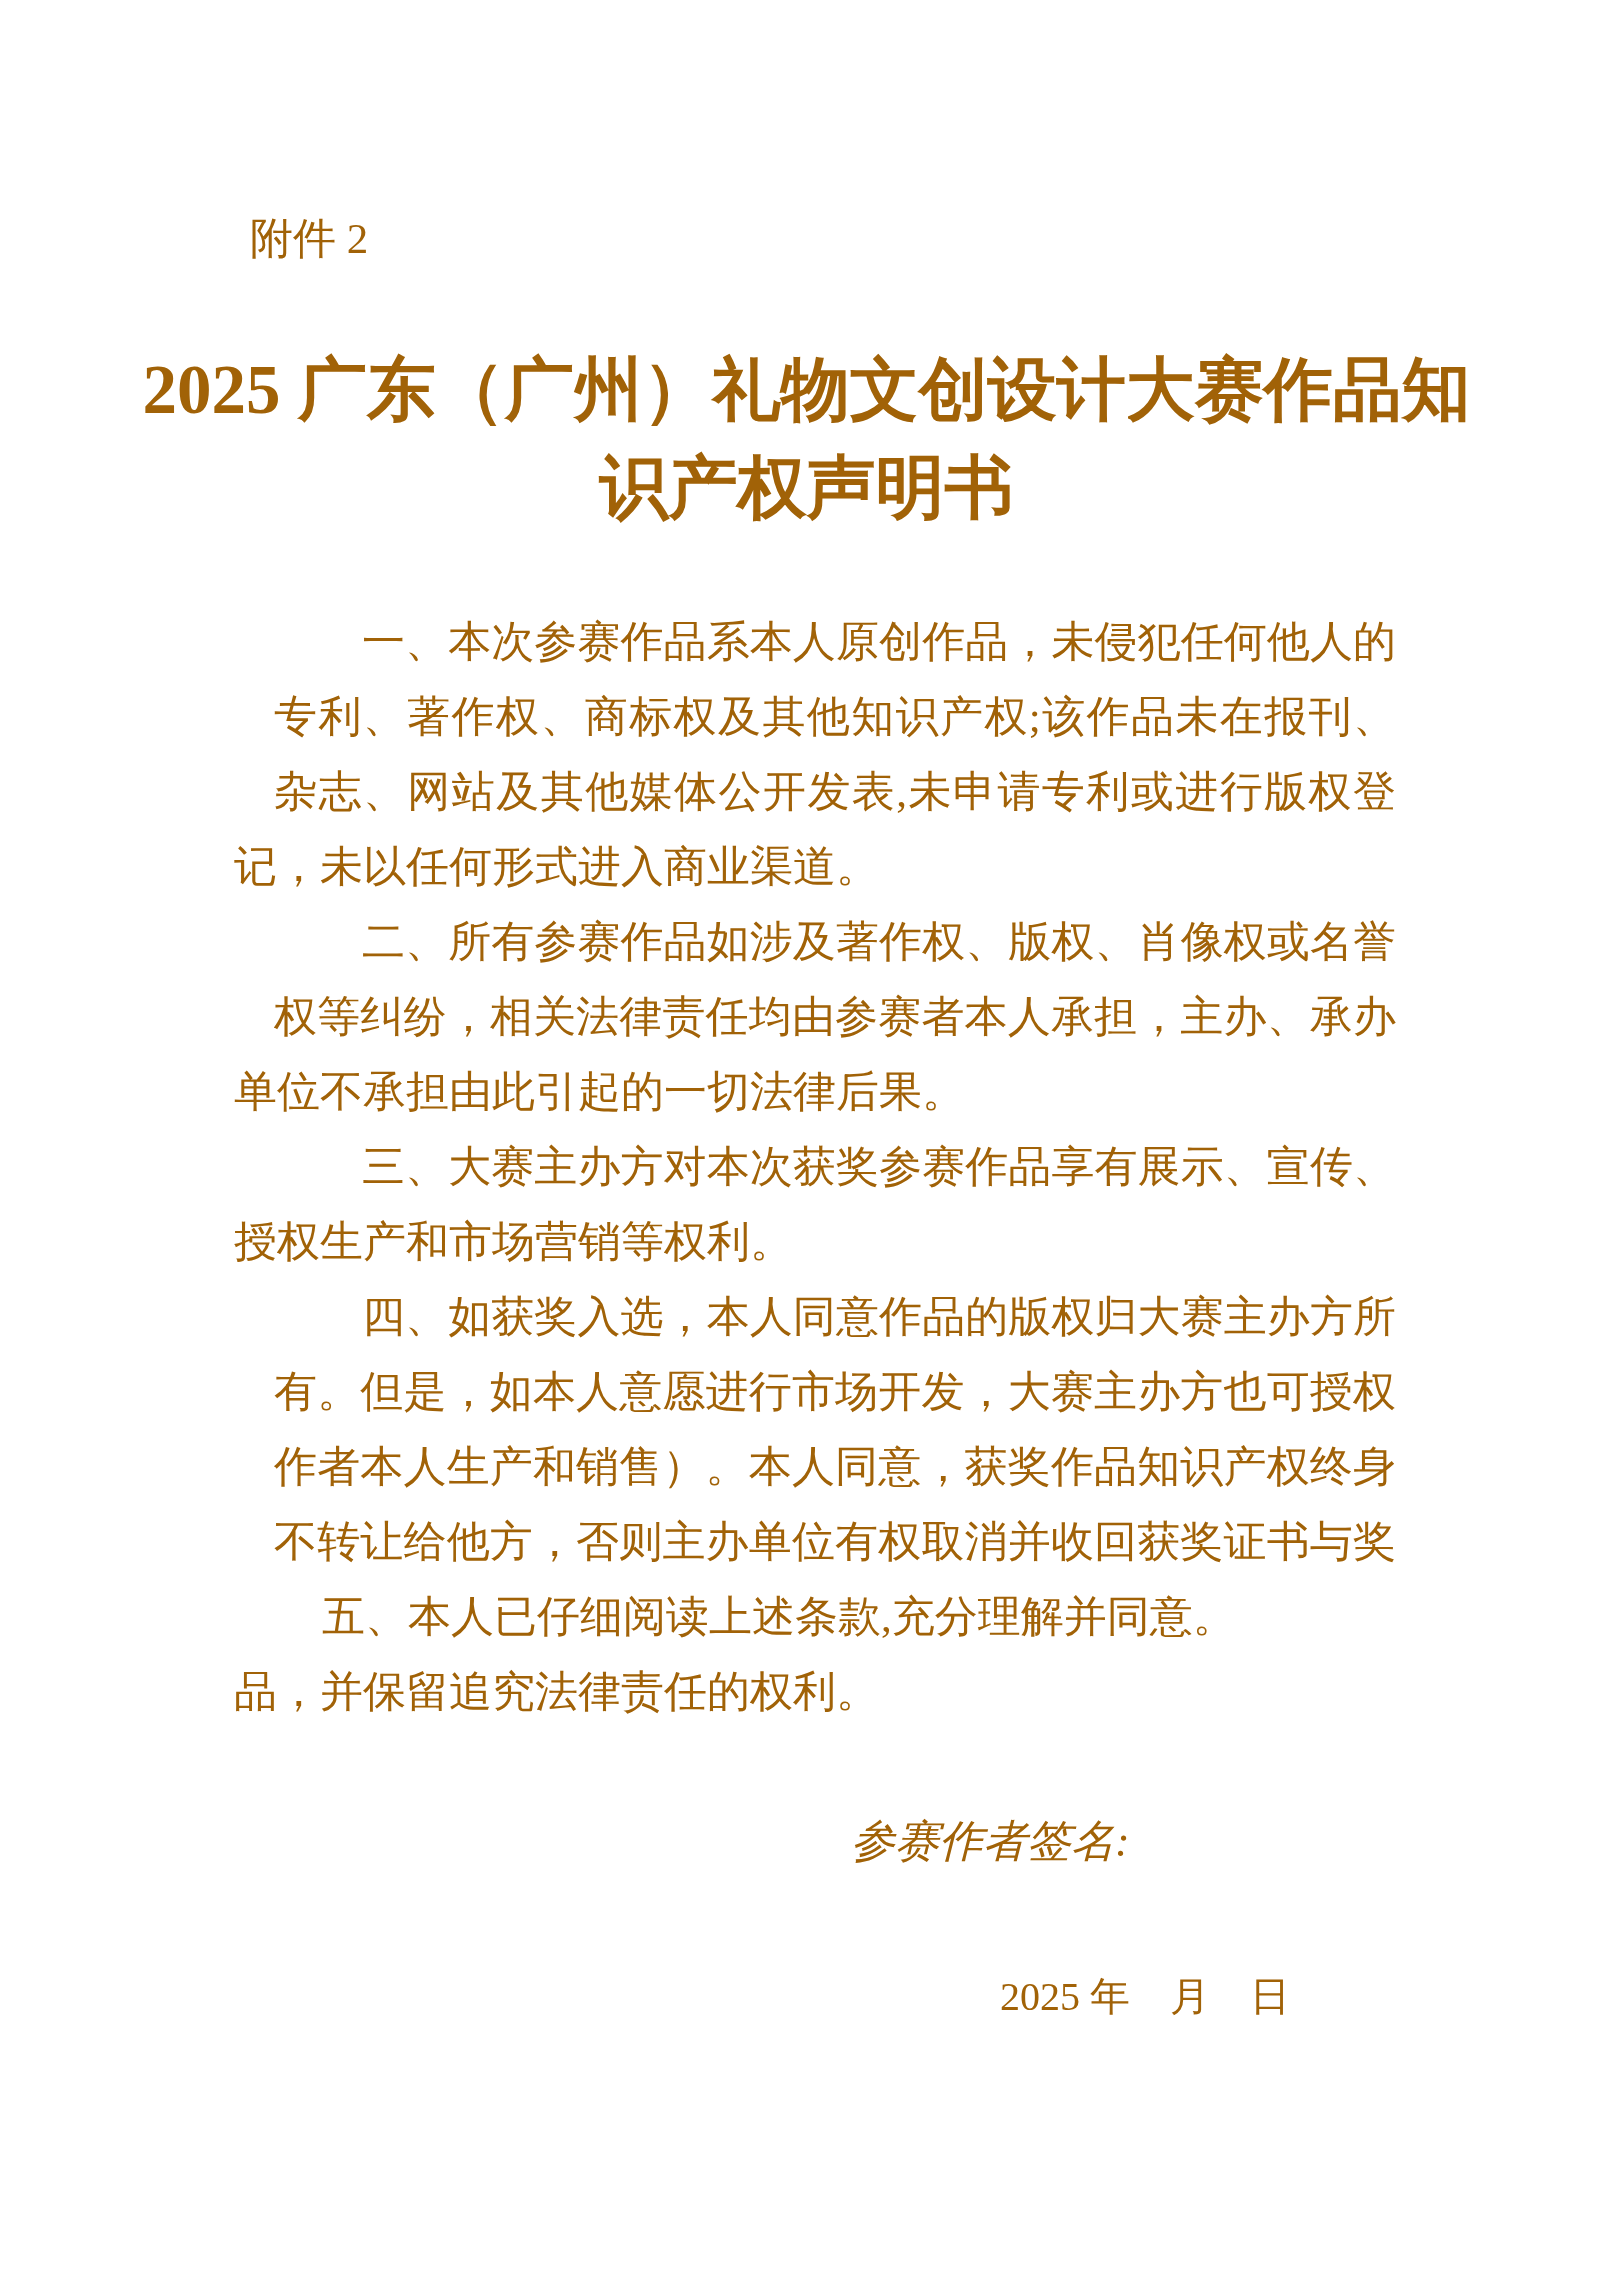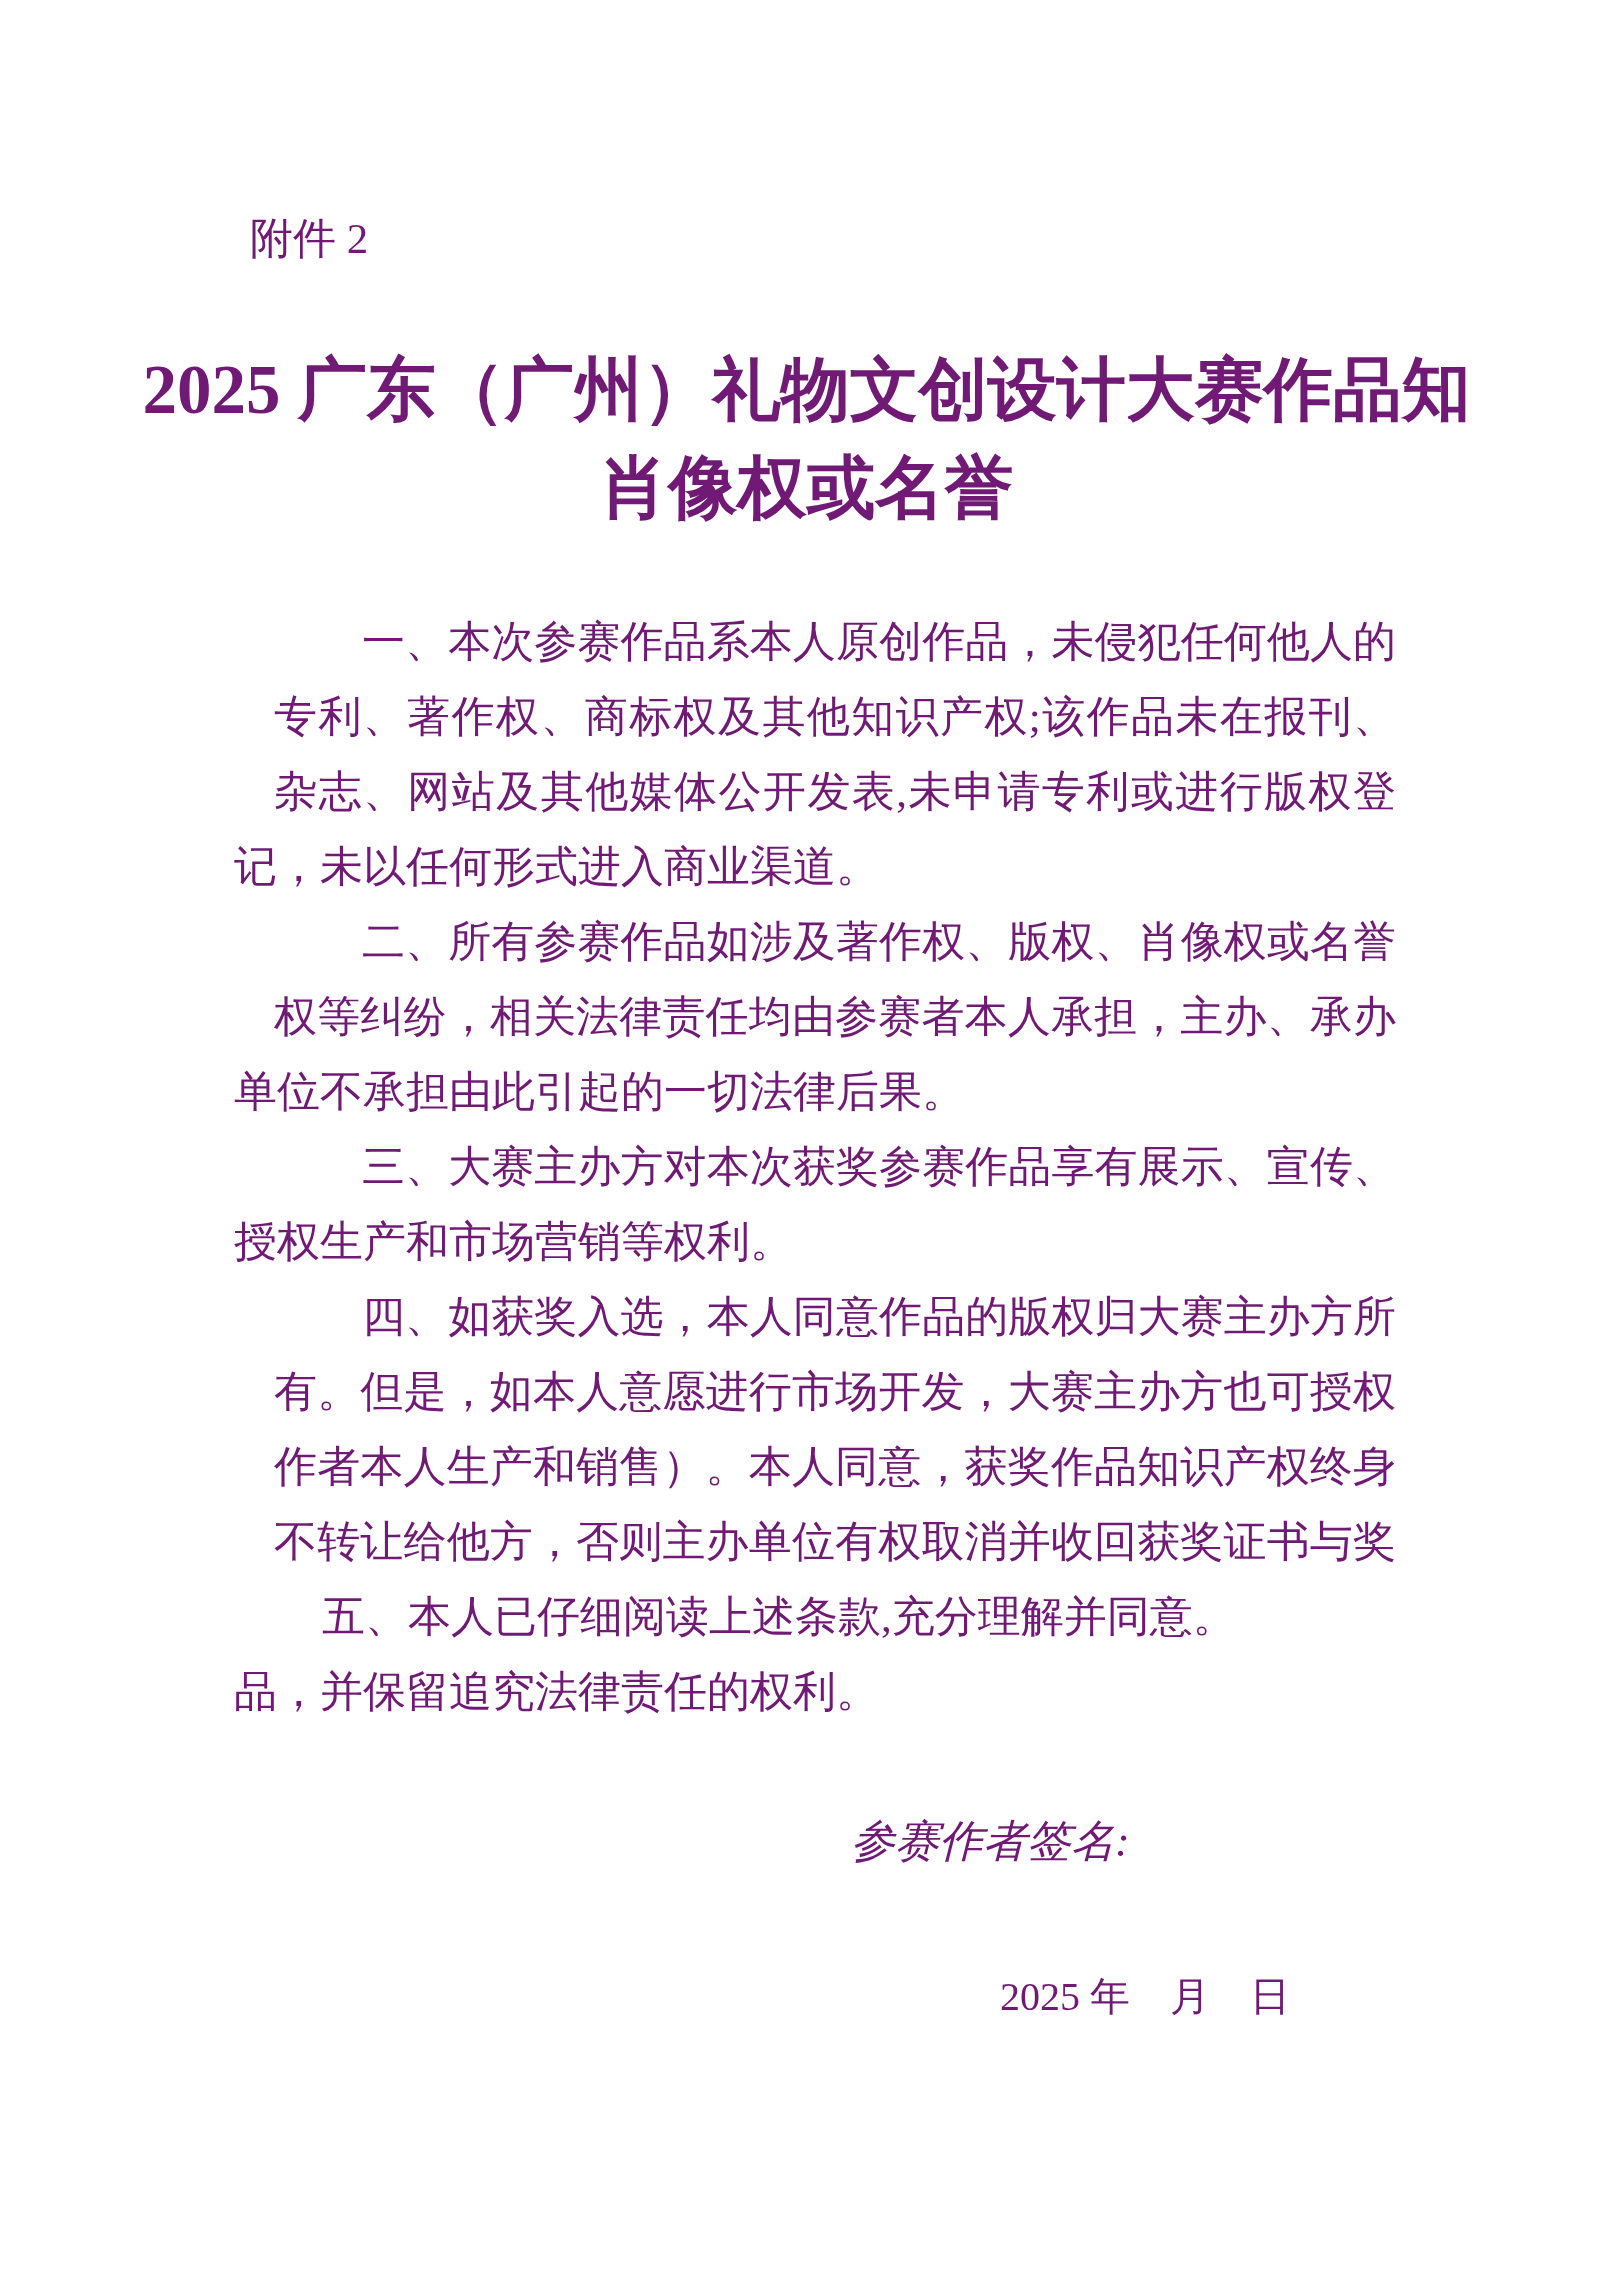--- a/index.html
+++ b/index.html
@@ -5,21 +5,21 @@
   html, body {
     margin: 0;
     padding: 0;
     background: #ffffff;
   }
   .page {
     position: relative;
     width: 1613px;
     height: 2291px;
     background: #ffffff;
-    color: #701a75;
+    color: #a16207;
     font-family: "Liberation Serif", "DejaVu Serif", serif;
     overflow: hidden;
   }
   .attachment {
     position: absolute;
     left: 250px;
     top: 210px;
     font-size: 43px;
     line-height: 57px;
     white-space: pre;
@@ -79,21 +79,21 @@
 </style>
 </head>
 <body>
 
 <div class="page">
 
   <div class="attachment">附件 2</div>
 
   <h1 class="title">
     <span class="title-line">2025 广东（广州）礼物文创设计大赛作品知</span>
-    <span class="title-line">肖像权或名誉</span>
+    <span class="title-line">识产权声明书</span>
   </h1>
 
   <div class="body-text">
     <div class="line fill indent">一、本次参赛作品系本人原创作品，未侵犯任何他人的</div>
     <div class="line fill">专利、著作权、商标权及其他知识产权;该作品未在报刊、</div>
     <div class="line fill">杂志、网站及其他媒体公开发表,未申请专利或进行版权登</div>
     <div class="line">记，未以任何形式进入商业渠道。</div>
     <div class="line fill indent">二、所有参赛作品如涉及著作权、版权、肖像权或名誉</div>
     <div class="line fill">权等纠纷，相关法律责任均由参赛者本人承担，主办、承办</div>
     <div class="line">单位不承担由此引起的一切法律后果。</div>

